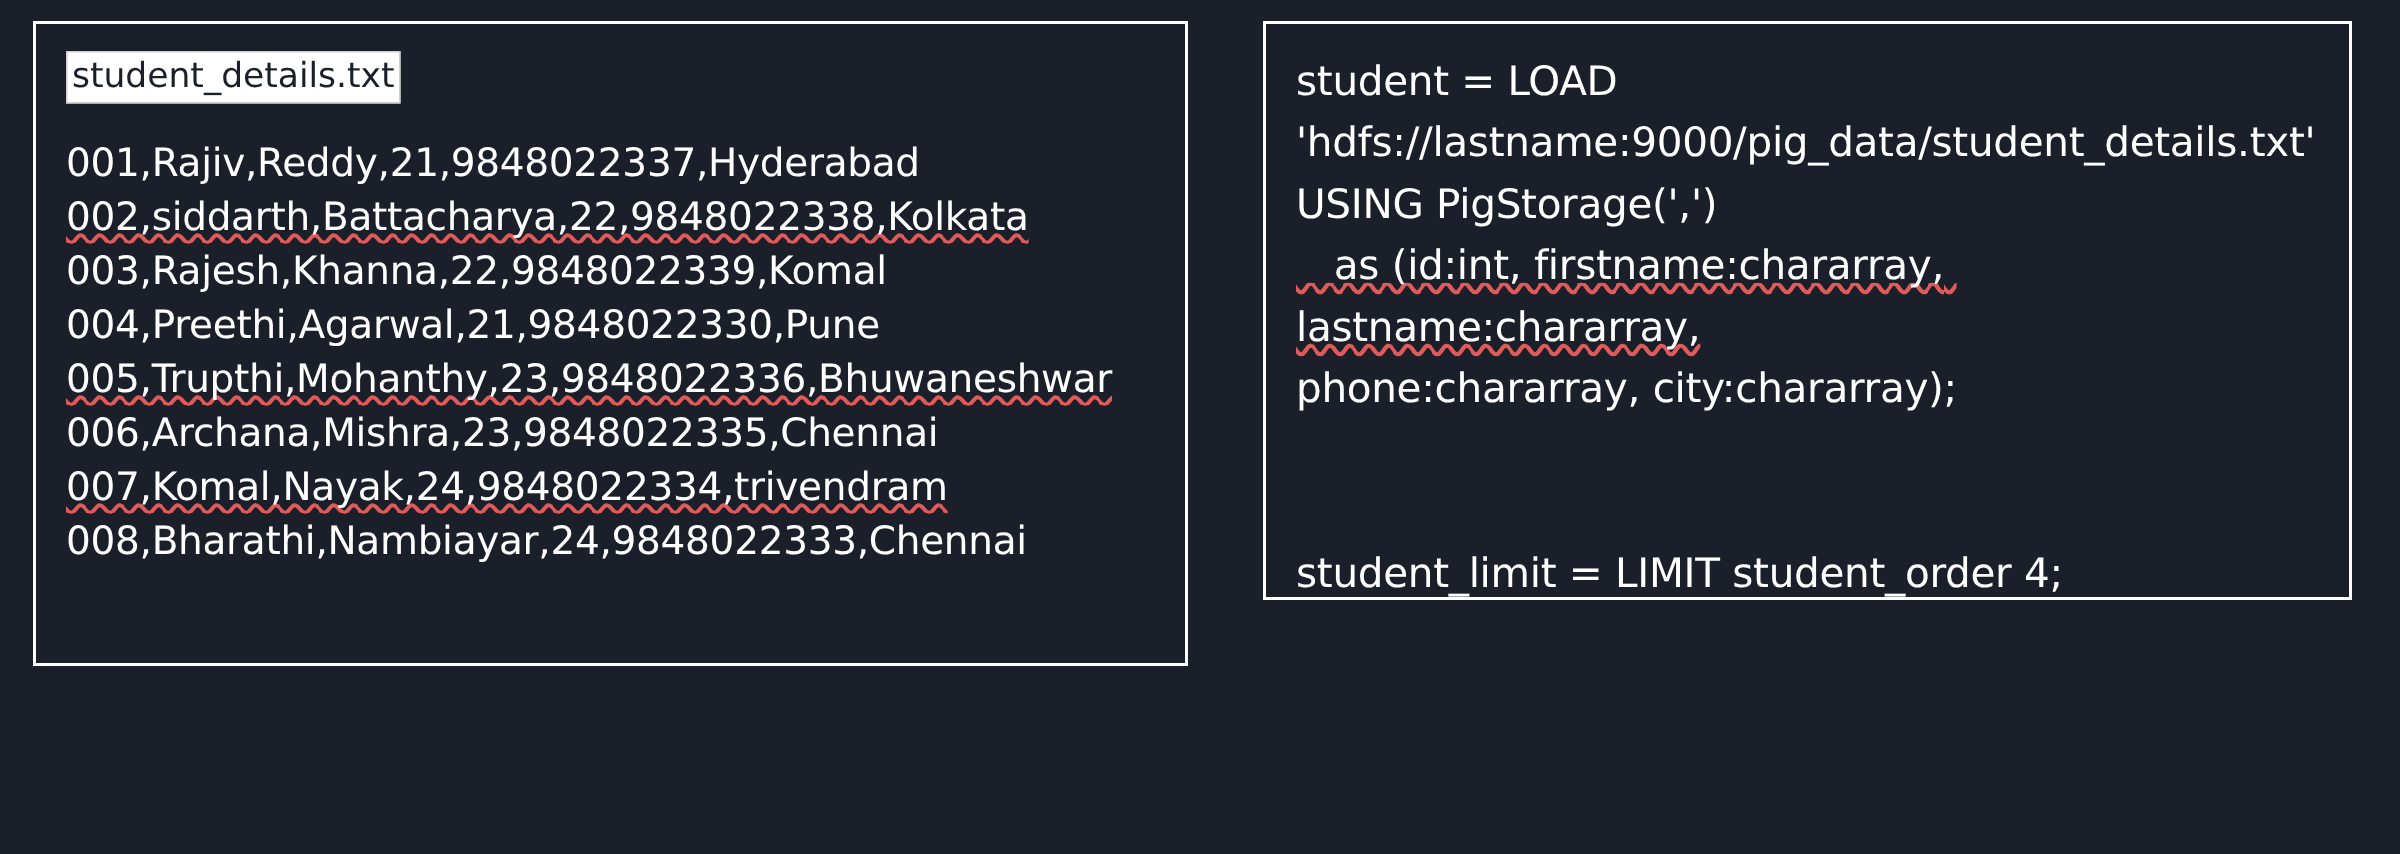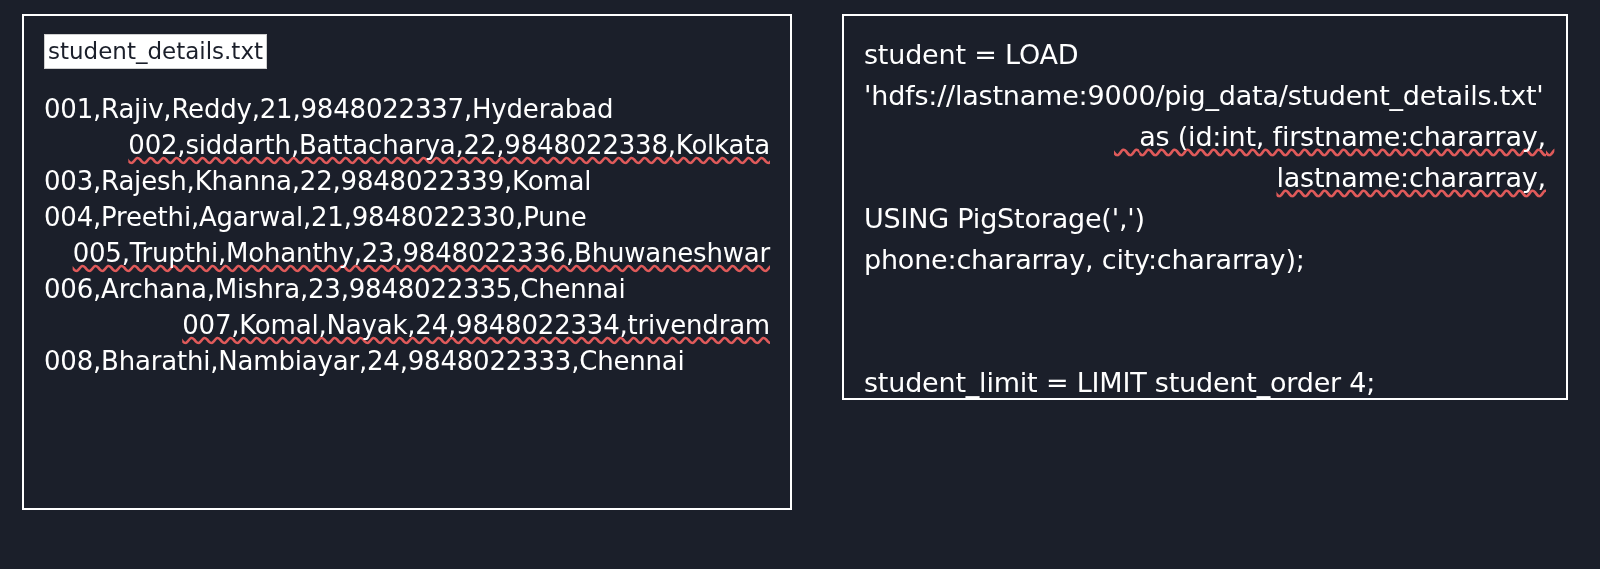--- a/index.html
+++ b/index.html
@@ -27,21 +27,21 @@
   }
   .panel {
     border: 2px solid #ffffff;
     box-sizing: border-box;
     background: transparent;
     padding: 18px 20px 20px 20px;
     overflow: hidden;
   }
   .panel-left {
     width: 770px;
-    height: 496px;
+    height: 430px;
   }
   .panel-right {
     width: 726px;
     height: 386px;
   }
   .filename {
     display: inline-block;
     background: #ffffff;
     color: #1b1f2a;
     font-size: 23px;
@@ -53,21 +53,20 @@
   }
   .data-line {
     font-size: 26px;
     line-height: 36px;
     white-space: pre;
     letter-spacing: -0.2px;
   }
   .spell {
     text-decoration: underline wavy #e05a5a;
     text-decoration-skip-ink: none;
-    text-align: right;
   }
   .code-line {
     font-size: 27px;
     line-height: 41px;
     white-space: pre-wrap;
     letter-spacing: -0.2px;
   }
   .code-blank {
     height: 41px;
   }
@@ -88,22 +87,22 @@
       <div class="data-line">006,Archana,Mishra,23,9848022335,Chennai</div>
       <div class="data-line spell">007,Komal,Nayak,24,9848022334,trivendram</div>
       <div class="data-line">008,Bharathi,Nambiayar,24,9848022333,Chennai</div>
     </div>
   </div>
 
   <div class="panel panel-right">
     <div>
       <div class="code-line">student = LOAD</div>
       <div class="code-line">'hdfs://lastname:9000/pig_data/student_details.txt'</div>
+      <div class="code-line">USING PigStorage(',')</div>
       <div class="code-line spell">   as (id:int, firstname:chararray, lastname:chararray,</div>
-      <div class="code-line">USING PigStorage(',')</div>
       <div class="code-line">phone:chararray, city:chararray);</div>
       <div class="code-blank"></div>
       <div class="code-blank"></div>
       <div class="code-line">student_limit = LIMIT student_order 4;</div>
       <div class="code-blank"></div>
       <div class="code-line">Dump student_limit;</div>
     </div>
   </div>
 
 </div>

